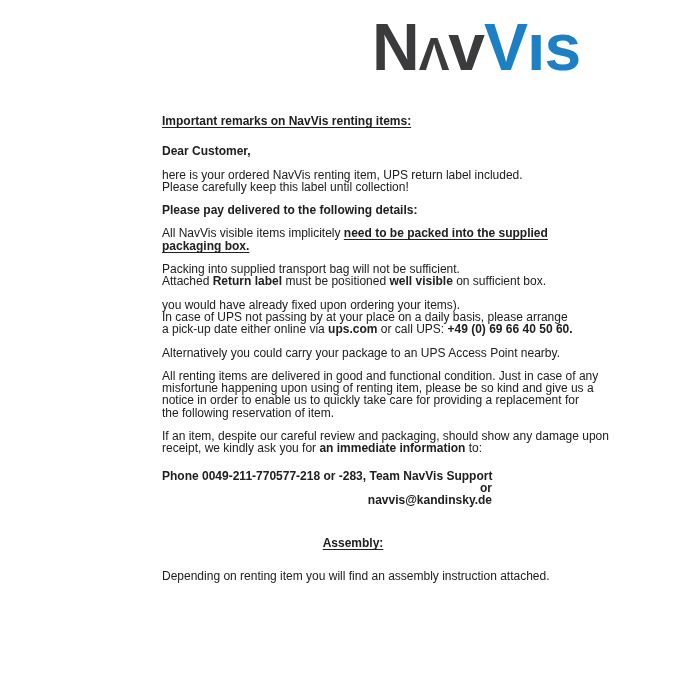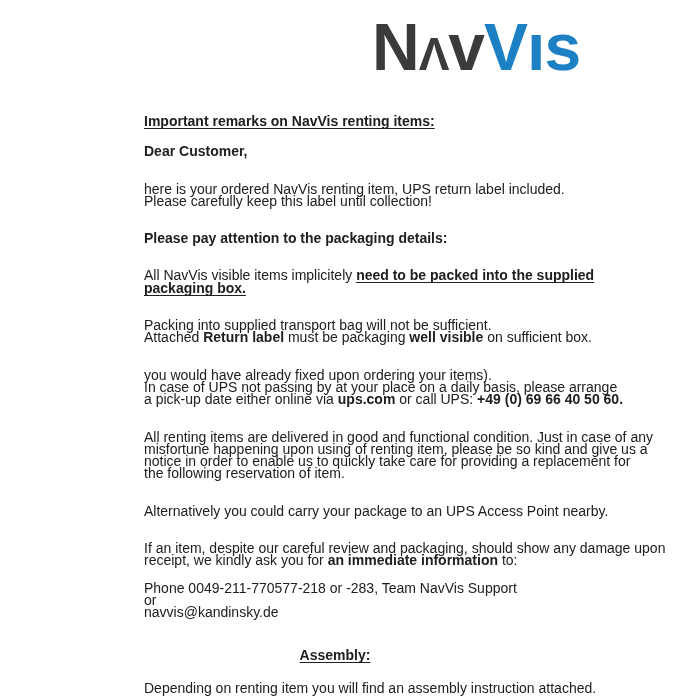--- a/index.html
+++ b/index.html
@@ -32,36 +32,36 @@
     letter-spacing: -1px;
     color: var(--logo-dark);
     white-space: nowrap;
   }
   .lg-small { font-size: 46px; }
   .lg-blue  { color: var(--logo-blue); }
 
   
   .letter {
     position: absolute;
-    top: 115px; left: 144px;
+    top: 115px; left: 162px;
     width: 382px;
-    font-size: 14px;
+    font-size: 12px;
     line-height: 12.3px;
     color: var(--ink);
   }
-  .para + .para { margin-top: 25px; }
+  .para + .para { margin-top: 11px; }
   .line { white-space: nowrap; }
   .b { font-weight: bold; }
   .u {
     text-decoration: underline;
     text-decoration-skip-ink: none;
     text-underline-offset: 1.5px;
   }
   .para[data-name="salutation"]       { margin-top: 18px; font-weight: bold; }
-  .para[data-name="contact-block"]    { margin-top: 15px; width: 330px; text-align: left; }
+  .para[data-name="contact-block"]    { margin-top: 15px; width: 330px; text-align: right; font-weight: bold; }
   .para[data-name="assembly-heading"] { margin-top: 30px; text-align: center; }
   .para[data-name="assembly-note"]    { margin-top: 21px; }
 </style>
 </head>
 <body>
 
 <div class="page" data-name="letter-page">
 
   <div class="logo" data-name="navvis-logo">
     <span class="lg-dark" data-name="logo-letter-n">N</span>
@@ -76,43 +76,43 @@
         <div class="line" data-name="main-heading-line"><span class="b u" data-name="text-segment">Important remarks on NavVis renting items:</span></div>
       </div>
       <div class="para" data-name="salutation">
         <div class="line" data-name="salutation-line"><span data-name="text-segment">Dear Customer,</span></div>
       </div>
       <div class="para" data-name="intro">
         <div class="line" data-name="intro-line"><span data-name="text-segment">here is your ordered NavVis renting item, UPS return label included.</span></div>
         <div class="line" data-name="intro-line"><span data-name="text-segment">Please carefully keep this label until collection!</span></div>
       </div>
       <div class="para" data-name="attention-heading">
-        <div class="line" data-name="attention-heading-line"><span class="b" data-name="text-segment">Please pay attention to the packaging details:</span></div>
+        <div class="line" data-name="attention-heading-line"><span class="b" data-name="text-segment">Please pay delivered to the following details:</span></div>
       </div>
       <div class="para" data-name="packing-requirement">
         <div class="line" data-name="packing-requirement-line"><span data-name="text-segment">All NavVis visible items implicitely </span><span class="b u" data-name="text-segment">need to be packed into the supplied</span></div>
         <div class="line" data-name="packing-requirement-line"><span class="b u" data-name="text-segment">packaging box.</span></div>
       </div>
       <div class="para" data-name="bag-note">
         <div class="line" data-name="bag-note-line"><span data-name="text-segment">Packing into supplied transport bag will not be sufficient.</span></div>
-        <div class="line" data-name="bag-note-line"><span data-name="text-segment">Attached </span><span class="b" data-name="text-segment">Return label</span><span data-name="text-segment"> must be packaging </span><span class="b" data-name="text-segment">well visible</span><span data-name="text-segment"> on sufficient box.</span></div>
+        <div class="line" data-name="bag-note-line"><span data-name="text-segment">Attached </span><span class="b" data-name="text-segment">Return label</span><span data-name="text-segment"> must be positioned </span><span class="b" data-name="text-segment">well visible</span><span data-name="text-segment"> on sufficient box.</span></div>
       </div>
       <div class="para" data-name="pickup-info">
         <div class="line" data-name="pickup-info-line"><span data-name="text-segment">you would have already fixed upon ordering your items).</span></div>
         <div class="line" data-name="pickup-info-line"><span data-name="text-segment">In case of UPS not passing by at your place on a daily basis, please arrange</span></div>
         <div class="line" data-name="pickup-info-line"><span data-name="text-segment">a pick-up date either online via </span><span class="b" data-name="text-segment">ups.com</span><span data-name="text-segment"> or call UPS: </span><span class="b" data-name="text-segment">+49 (0) 69 66 40 50 60.</span></div>
       </div>
+      <div class="para" data-name="access-point-note">
+        <div class="line" data-name="access-point-note-line"><span data-name="text-segment">Alternatively you could carry your package to an UPS Access Point nearby.</span></div>
+      </div>
       <div class="para" data-name="condition-note">
         <div class="line" data-name="condition-note-line"><span data-name="text-segment">All renting items are delivered in good and functional condition. Just in case of any</span></div>
         <div class="line" data-name="condition-note-line"><span data-name="text-segment">misfortune happening upon using of renting item, please be so kind and give us a</span></div>
         <div class="line" data-name="condition-note-line"><span data-name="text-segment">notice in order to enable us to quickly take care for providing a replacement for</span></div>
         <div class="line" data-name="condition-note-line"><span data-name="text-segment">the following reservation of item.</span></div>
-      </div>
-      <div class="para" data-name="access-point-note">
-        <div class="line" data-name="access-point-note-line"><span data-name="text-segment">Alternatively you could carry your package to an UPS Access Point nearby.</span></div>
       </div>
       <div class="para" data-name="damage-note">
         <div class="line" data-name="damage-note-line"><span data-name="text-segment">If an item, despite our careful review and packaging, should show any damage upon</span></div>
         <div class="line" data-name="damage-note-line"><span data-name="text-segment">receipt, we kindly ask you for </span><span class="b" data-name="text-segment">an immediate information</span><span data-name="text-segment"> to:</span></div>
       </div>
       <div class="para" data-name="contact-block">
         <div class="line" data-name="contact-block-line"><span data-name="text-segment">Phone 0049-211-770577-218 or -283, Team NavVis Support</span></div>
         <div class="line" data-name="contact-block-line"><span data-name="text-segment">or</span></div>
         <div class="line" data-name="contact-block-line"><span data-name="text-segment">navvis@kandinsky.de</span></div>
       </div>

